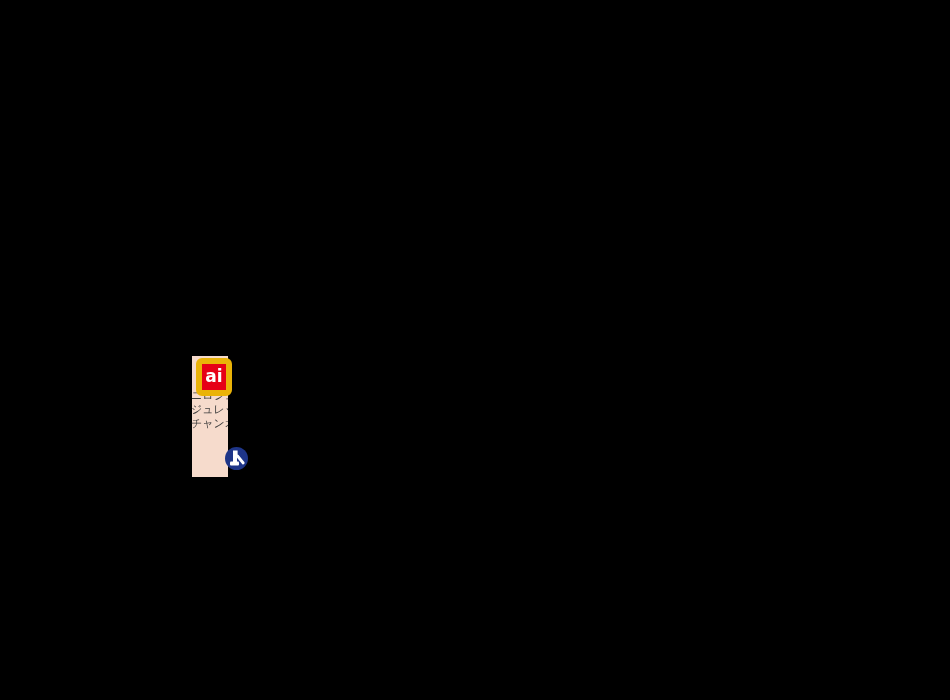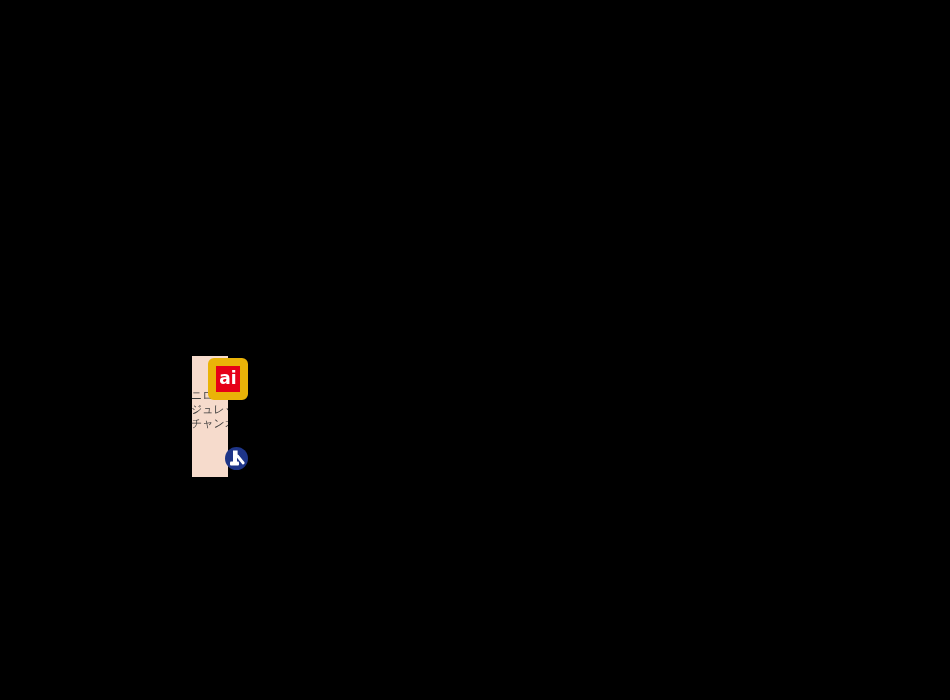--- a/index.html
+++ b/index.html
@@ -37,26 +37,26 @@
     line-height: 14px;
     letter-spacing: 0px;
     white-space: nowrap;
   }
   .label-line {
     height: 14px;
   }
   
   .ai-badge {
     position: absolute;
-    left: 208px;
+    left: 196px;
     top: 358px;
     width: 24px;
     height: 26px;
     background: #e60017;
-    border: 8px solid #eab308;
+    border: 6px solid #eab308;
     border-radius: 6px;
     display: flex;
     align-items: center;
     justify-content: center;
     box-sizing: content-box;
   }
   .ai-badge span {
     color: #ffffff;
     font-size: 17px;
     font-weight: bold;

